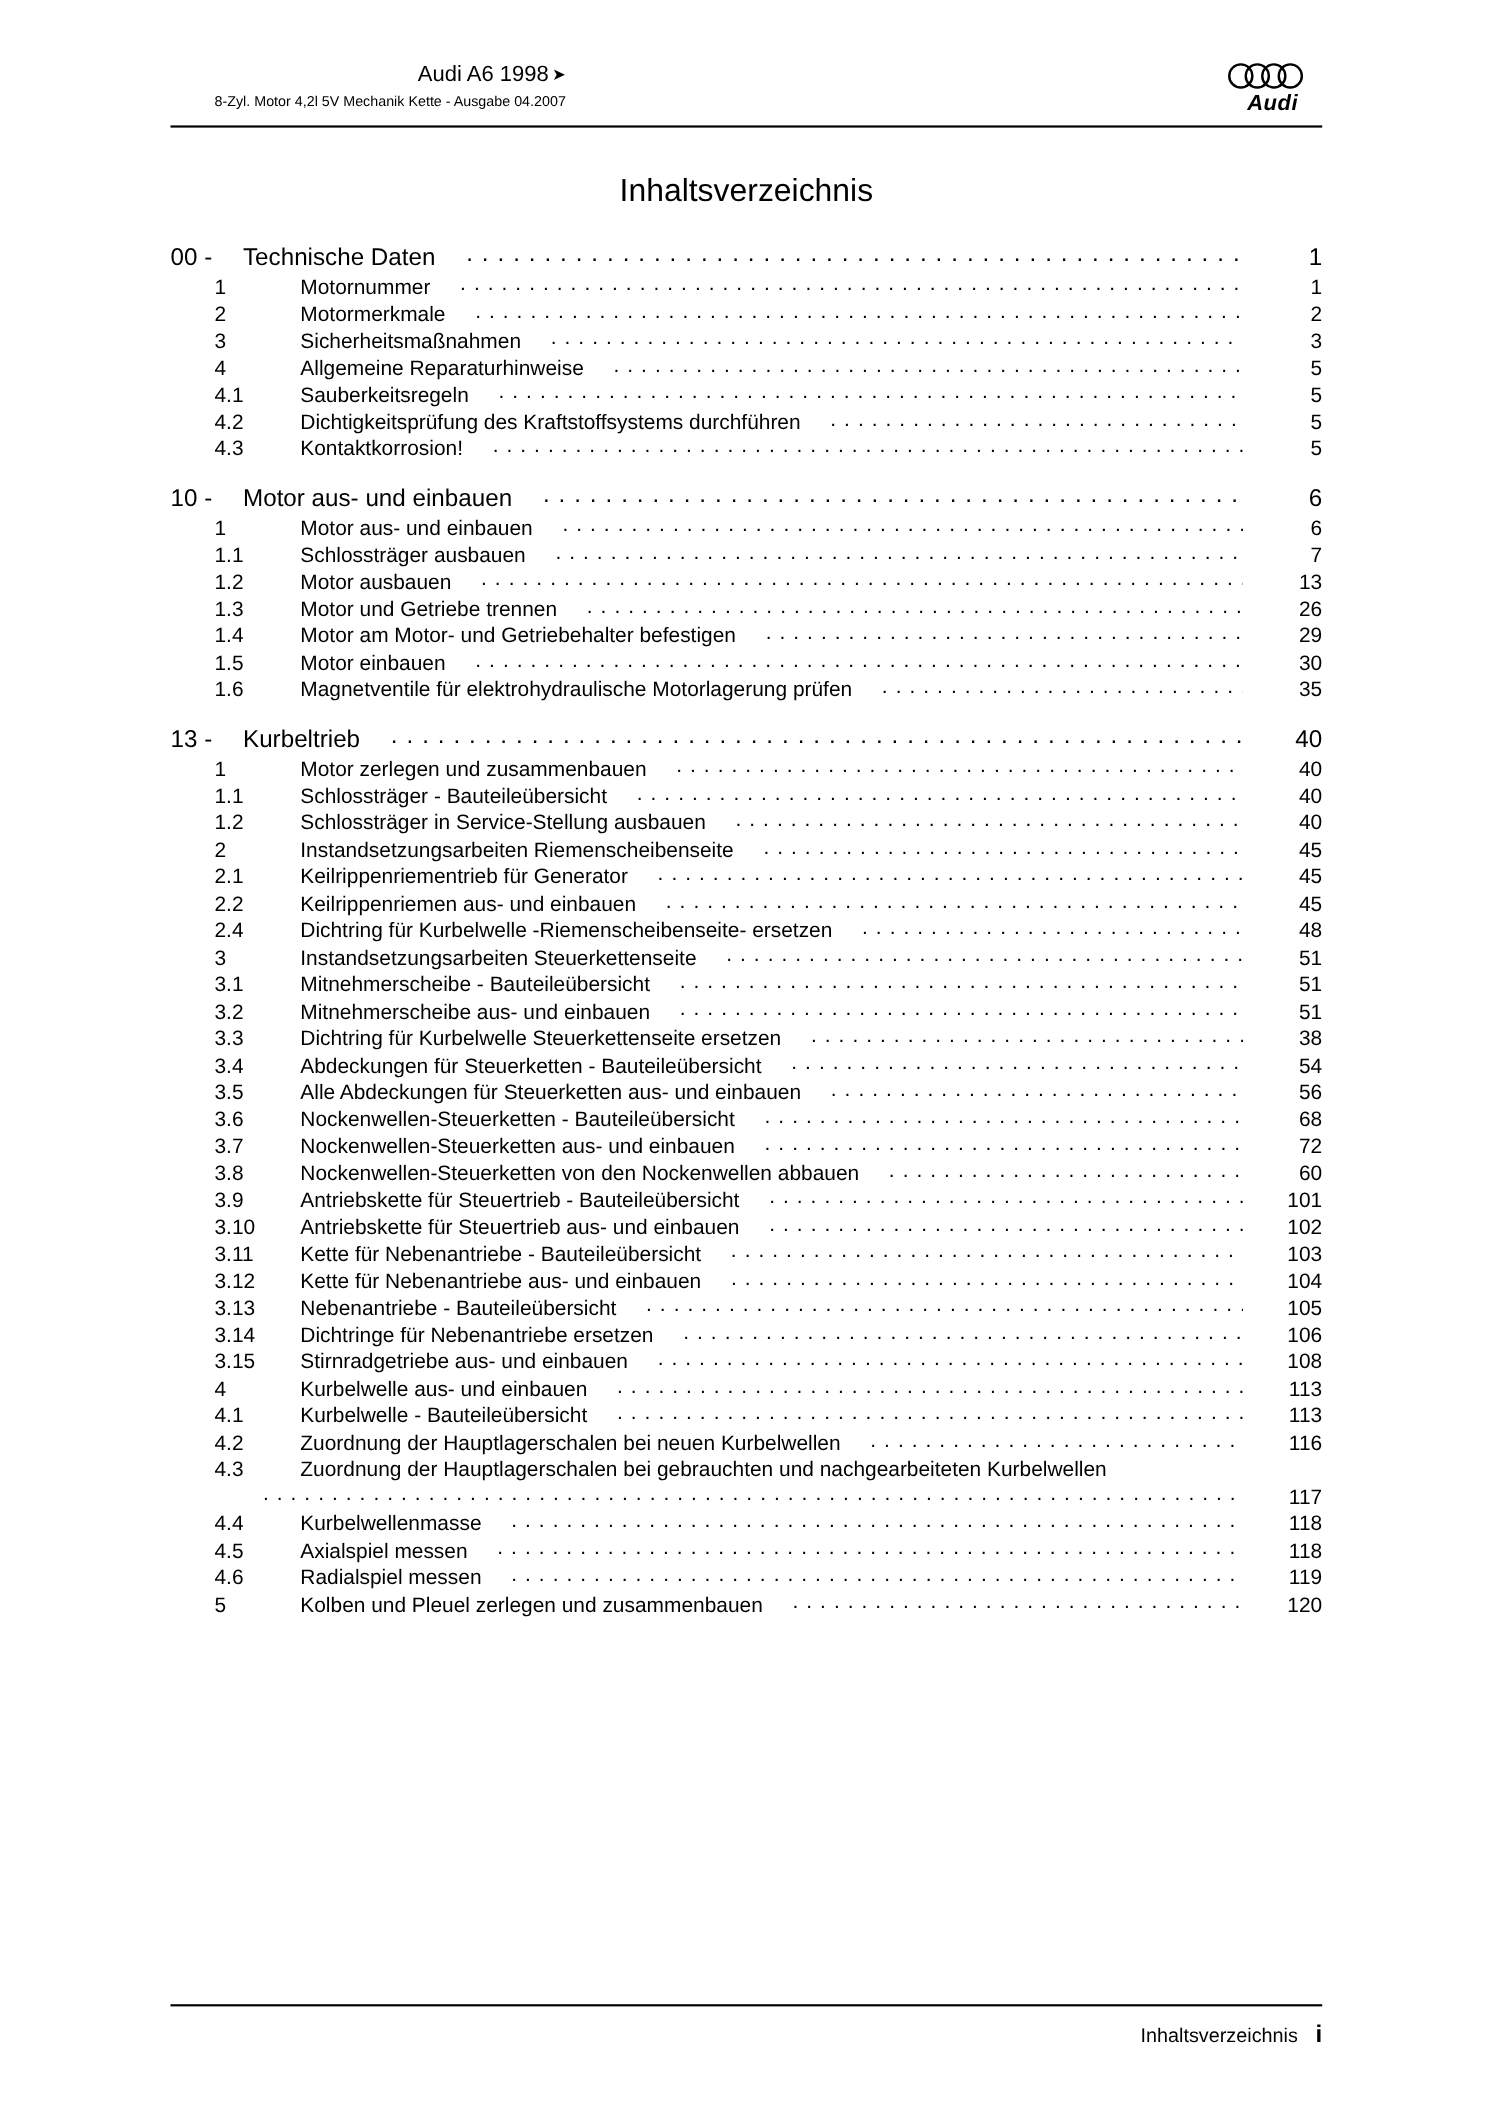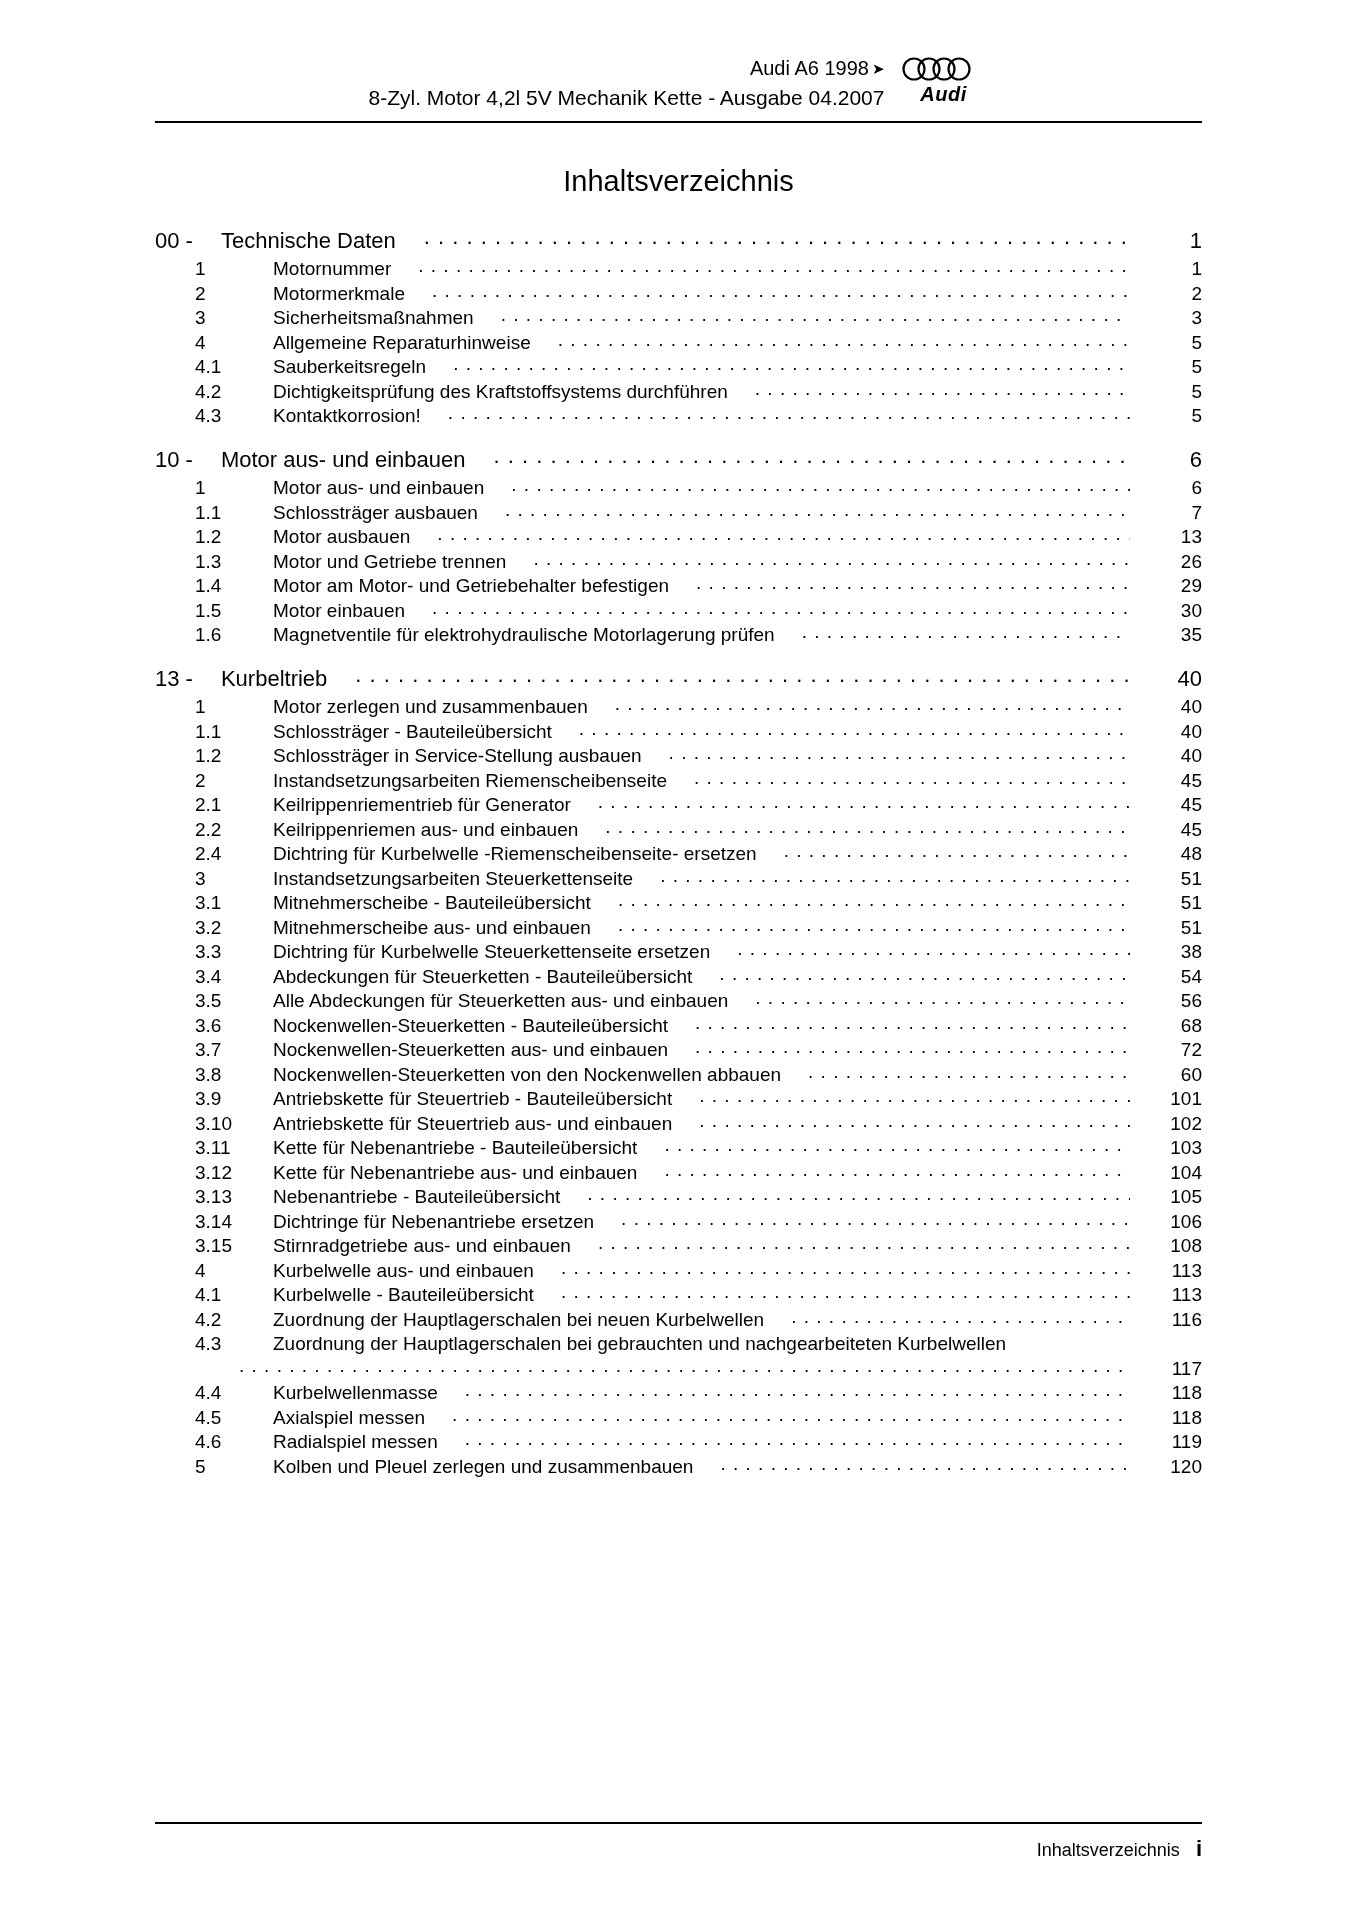--- a/index.html
+++ b/index.html
@@ -18,41 +18,42 @@
     margin: 0 auto;
     background: #ffffff;
     box-sizing: border-box;
     padding: 0 155px;
   }
 
   
   .header {
     padding-top: 52px;
     display: flex;
-    justify-content: center;
+    justify-content: space-between;
     align-items: flex-start;
   }
   .header-text {
     text-align: right;
     font-size: 19px;
     line-height: 1.45;
     padding-right: 14px;
     padding-top: 2px;
   }
   .header-title {
     font-size: 20px;
   }
   .header-arrow {
     font-size: 15px;
     vertical-align: 1px;
     padding-left: 3px;
   }
   .header-sub {
-    font-size: 21px;
+    font-size: 13px;
     white-space: nowrap;
+    margin-left: 40px;
   }
   .logo {
     width: 90px;
     text-align: center;
     padding-top: 4px;
   }
   .rings {
     display: block;
   }
   .logo-word {

